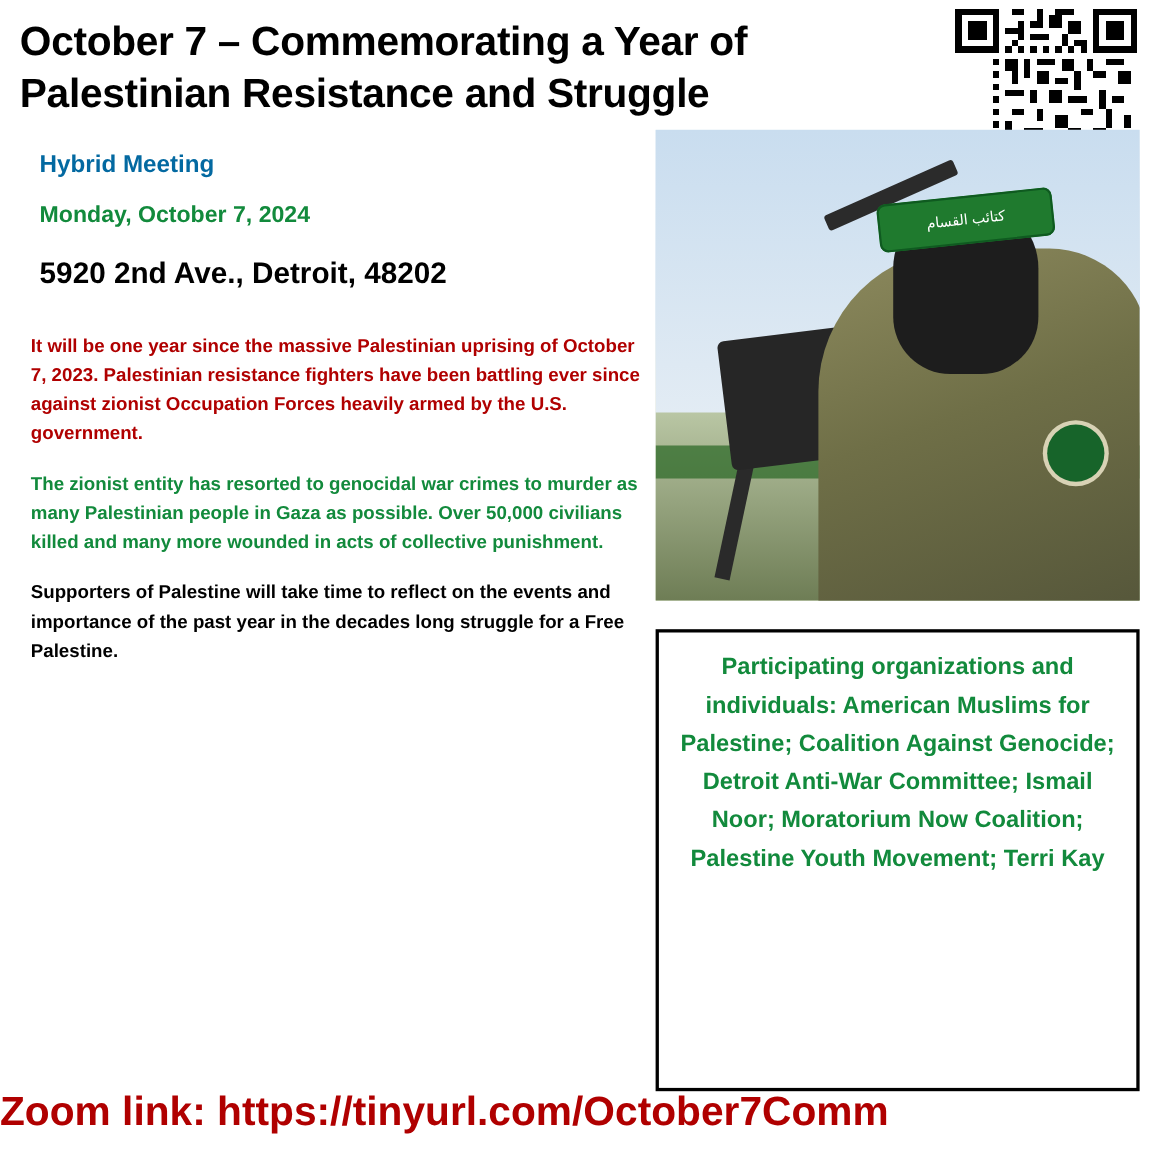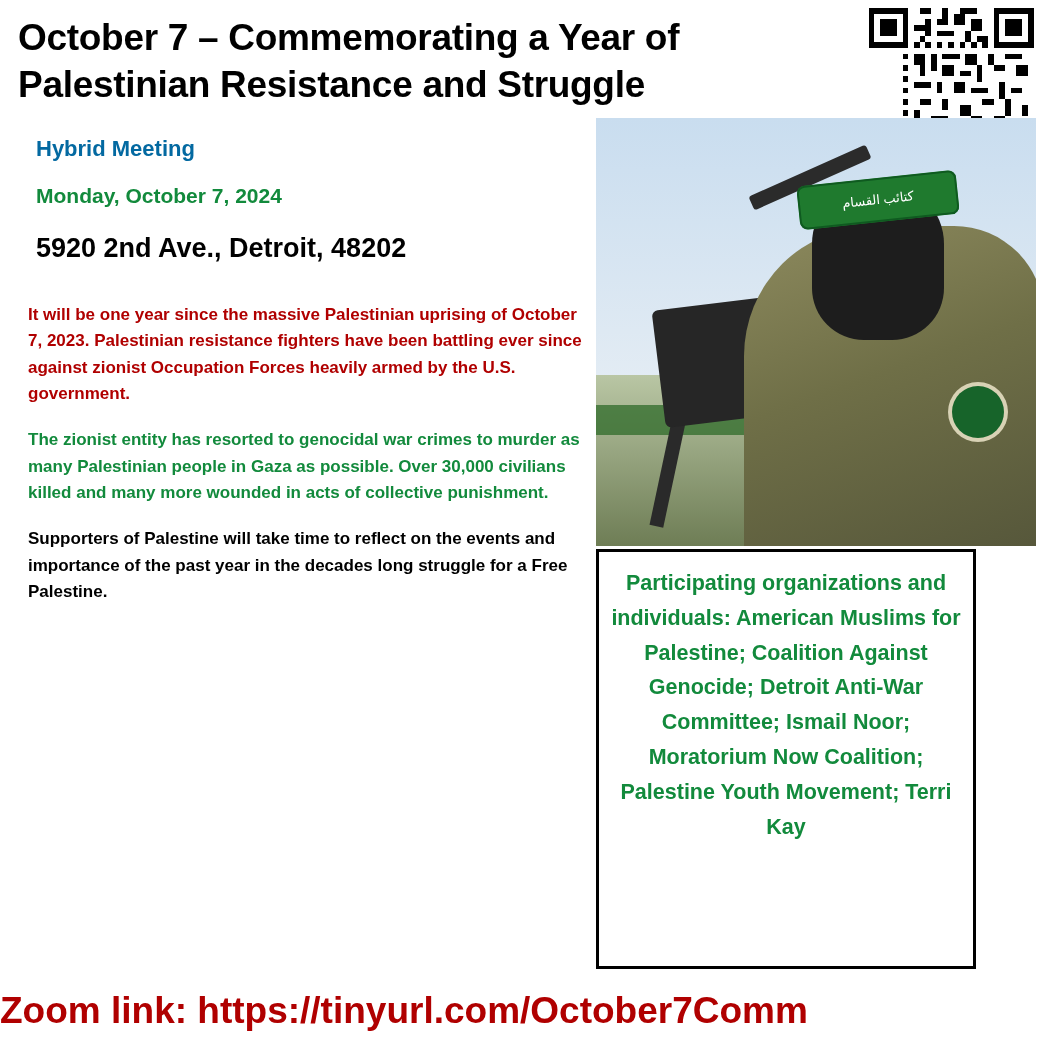--- a/index.html
+++ b/index.html
@@ -169,22 +169,22 @@
     left: 162px; top: 262px;
     width: 14px; height: 150px;
     background: #2a2a2a;
     transform: rotate(-10deg);
   }
 
   
   .orgs-box {
     position: absolute;
     left: 596px;
-    top: 549px;
-    width: 380px;
+    top: 572px;
+    width: 440px;
     height: 420px;
     border: 3px solid #000;
     box-sizing: border-box;
     padding: 14px 12px 10px 12px;
   }
   .orgs-text {
     color: #128a3c;
     font-size: 21.5px;
     font-weight: bold;
     line-height: 1.62;
@@ -318,21 +318,21 @@
 
   <div class="headline">October 7 – Commemorating a Year of Palestinian Resistance and Struggle</div>
 
   <div class="left-col">
     <div class="hybrid">Hybrid Meeting</div>
     <div class="date">Monday, October 7, 2024</div>
     <div class="address">5920 2nd Ave., Detroit, 48202</div>
 
     <div class="body-block">
       <p class="para para-red">It will be one year since the massive Palestinian uprising of October 7, 2023. Palestinian resistance fighters have been battling ever since against zionist Occupation Forces heavily armed by the U.S. government.</p>
-      <p class="para para-green">The zionist entity has resorted to genocidal war crimes to murder as many Palestinian people in Gaza as possible. Over 30,000 civilians killed and many more wounded in acts of collective punishment.</p>
+      <p class="para para-green">The zionist entity has resorted to genocidal war crimes to murder as many Palestinian people in Gaza as possible. Over 50,000 civilians killed and many more wounded in acts of collective punishment.</p>
       <p class="para para-black">Supporters of Palestine will take time to reflect on the events and importance of the past year in the decades long struggle for a Free Palestine.</p>
     </div>
   </div>
 
   <div class="photo" title="">
     <div class="sky"></div>
     <div class="ground"></div>
     <div class="greenstrip"></div>
     <div class="weapon-barrel"></div>
     <div class="weapon-stand"></div>

